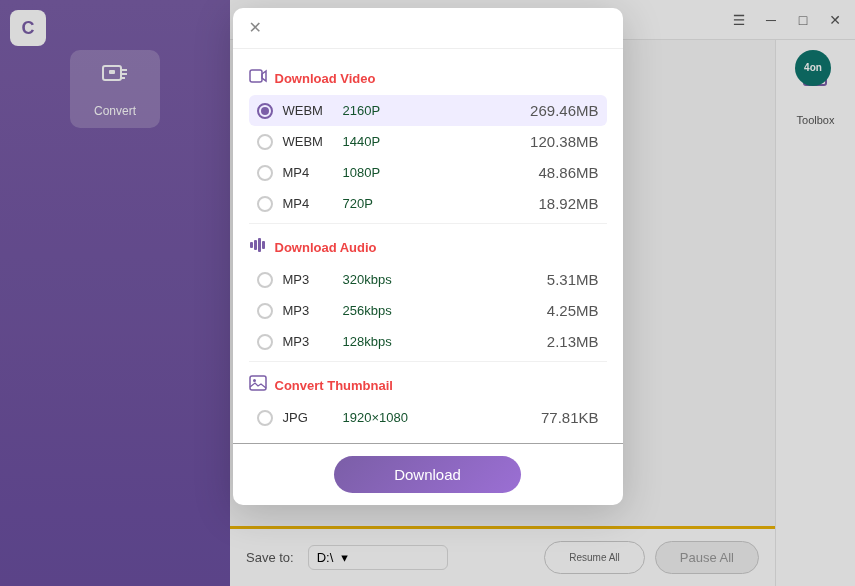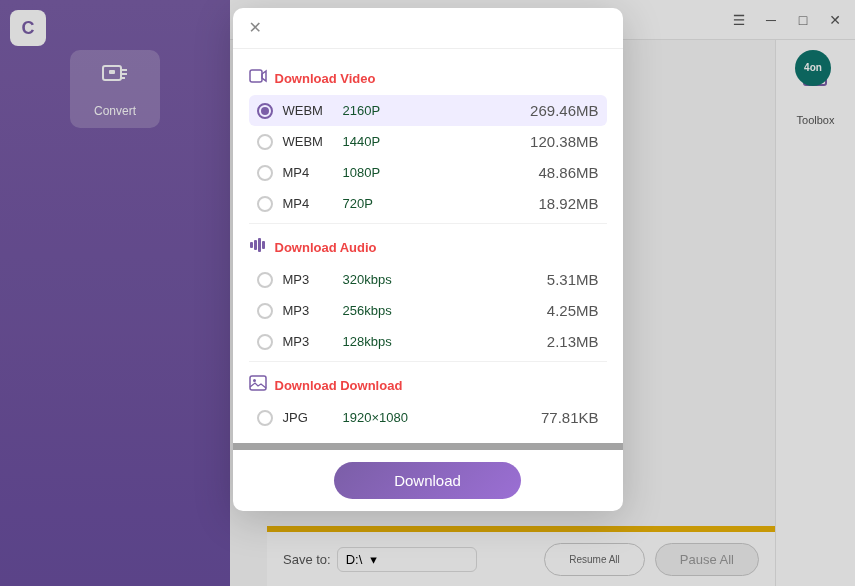--- a/index.html
+++ b/index.html
@@ -160,26 +160,25 @@
       justify-content: center;
       color: #aaa;
       font-size: 13px;
       flex-direction: column;
       gap: 6px;
     }
 
     .bottom-bar {
       height: 60px;
       background: #fff;
-      border-top: 6px solid #eab308;
+      border-top: 3px solid #eab308;
       display: flex;
       align-items: center;
       padding: 0 16px;
-      gap: 6px;
-      margin-left: 37px;
+      gap: 14px;
     }
     .save-to-label {
       font-size: 13px;
       color: #555;
     }
     .path-select {
       border: 1px solid #ddd;
       border-radius: 6px;
       padding: 4px 8px;
       font-size: 13px;
@@ -370,21 +369,21 @@
     .row-size {
       font-size: 15px;
       color: #555;
       text-align: right;
     }
 
     .modal-footer {
       padding: 12px 16px;
       display: flex;
       justify-content: center;
-      border-top: 7px solid #a3a3a3;
+      border-top: 1px solid #a3a3a3;
     }
     .btn-download {
       background: linear-gradient(135deg, #7b5ea7, #9b6fd4);
       color: #fff;
       border: none;
       border-radius: 24px;
       padding: 10px 60px;
       font-size: 15px;
       cursor: pointer;
       font-weight: 500;
@@ -561,21 +560,21 @@
         <div class="section-divider"></div>
 
         <div class="section-header">
           <span class="section-icon">
             <svg width="18" height="18" viewBox="0 0 18 18" fill="none">
               <rect x="1" y="2" width="16" height="14" rx="2" stroke="#7b5ea7" stroke-width="1.5" fill="none"></rect>
               <circle cx="5.5" cy="6.5" r="1.5" fill="#7b5ea7"></circle>
               <path d="M1 13l5-4 3 3 3-2 5 4" stroke="#7b5ea7" stroke-width="1.3" fill="none"></path>
             </svg>
           </span>
-          <span>Download Download</span>
+          <span>Convert Thumbnail</span>
         </div>
 
         <div id="thumbnail-rows">
             <div class="download-row">
               <div class="radio"></div>
               <span class="row-format">JPG</span>
               <span class="row-quality">1920×1080</span>
               <span class="row-size">77.81KB</span>
             </div>
           </div>

